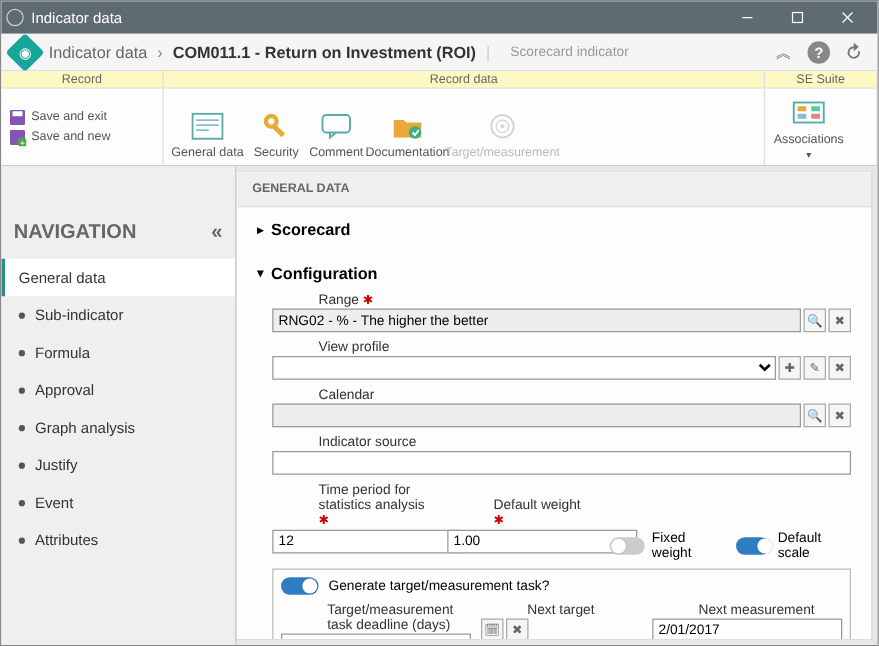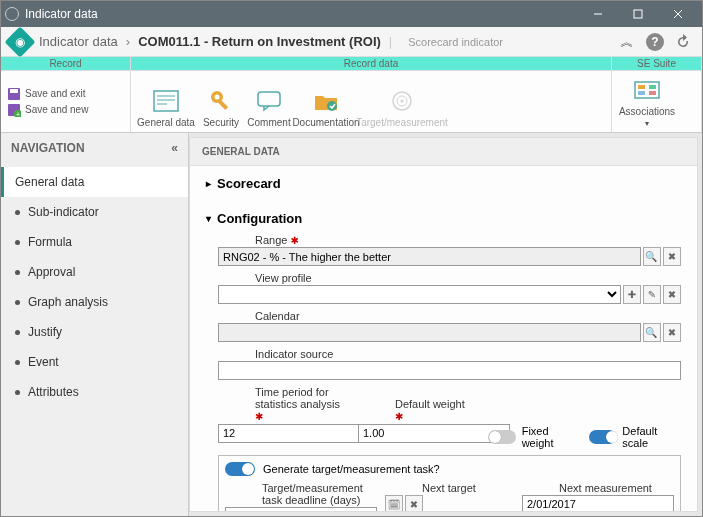--- a/index.html
+++ b/index.html
@@ -14,38 +14,38 @@
 .header2 { background: #f5f5f5; border-bottom: 1px solid #ddd; height: 30px; display: flex; align-items: center; padding: 0 8px; gap: 8px; font-size: 13px; }
 .app-logo { width: 22px; height: 22px; background: #17a69a; transform: rotate(45deg); border-radius: 3px; display: flex; align-items: center; justify-content: center; }
 .app-logo span { transform: rotate(-45deg); color: #fff; font-size: 12px; }
 .bc-root { color: #666; }
 .chev { color: #888; }
 .bc-title { font-weight: bold; color: #333; }
 .bc-sub { color: #999; margin-left: 8px; font-size: 11px; }
 .header2 .spacer { flex: 1; }
 .hdr-btn { width: 22px; height: 22px; display: flex; align-items: center; justify-content: center; color: #777; cursor: pointer; border-radius: 3px; }
 
-.ribbon-groups { display: flex; background: #5eead4; font-size: 10px; color: #666; border-bottom: 1px solid #ddd; }
+.ribbon-groups { display: flex; background: #fef9c3; font-size: 10px; color: #666; border-bottom: 1px solid #ddd; }
 .rg { text-align: center; padding: 1px 0; border-right: 1px solid #ddd; }
 .rg1 { width: 130px; } .rg2 { flex: 1; } .rg3 { width: 90px; }
 
 .ribbon { display: flex; background: #fdfdfd; border-bottom: 1px solid #ccc; height: 62px; }
 .ribbon-section { display: flex; border-right: 1px solid #ddd; padding: 2px 4px; }
 .rbtn-big { display: flex; flex-direction: column; align-items: center; justify-content: flex-end; width: 48px; font-size: 10px; color: #555; cursor: pointer; padding-bottom: 2px; gap: 2px; }
 .rbtn-big.disabled { color: #bbb; }
 .rbtn-big .ico { width: 28px; height: 28px; display: flex; align-items: center; justify-content: center; }
 .save-col { display: flex; flex-direction: column; width: 44px; align-items: center; justify-content: flex-end; gap: 2px; font-size: 10px; color: #555; cursor: pointer; padding-bottom: 2px; }
 .save-col .ico { width: 28px; height: 28px; }
 .save-side { display: flex; flex-direction: column; justify-content: center; gap: 2px; padding-left: 2px; }
 .save-side .mini { display: flex; align-items: center; gap: 4px; font-size: 10px; color: #555; cursor: pointer; }
 .save-side .mini .mico { width: 14px; height: 14px; }
 
 .body-area { flex: 1; display: flex; background: #e7e7e7; overflow: hidden; }
 .nav-panel { width: 188px; background: #efefef; border-right: 1px solid #ccc; display: flex; flex-direction: column; }
-.nav-head { font-size: 12px; font-weight: bold; color: #666; padding: 8px 10px; display: flex; align-items: center; justify-content: space-between; }
+.nav-head { font-size: 16px; font-weight: bold; color: #666; padding: 8px 10px; display: flex; align-items: center; justify-content: space-between; margin-top: 36px; }
 .nav-head .collapse { font-weight: bold; cursor: pointer; }
 .nav-list { padding: 4px 0; }
 .nav-item { display: flex; align-items: center; gap: 8px; font-size: 12px; color: #333; padding: 8px 14px; cursor: pointer; position: relative; }
 .nav-item.active { background: #fff; }
 .nav-item.active::before { content: ""; position: absolute; left: 0; top: 0; bottom: 0; width: 3px; background: #2b8c87; }
 .bullet { width: 5px; height: 5px; background: #555; border-radius: 50%; }
 
 .content { flex: 1; background: #fdfdfd; overflow-y: auto; position: relative; margin: 4px 4px 4px 0; border: 1px solid #ddd; }
 .content::-webkit-scrollbar { width: 10px; } .content::-webkit-scrollbar-thumb { background: #bbb; border-radius: 5px; }
 .content-head { font-size: 10px; font-weight: bold; color: #666; padding: 8px 12px; background: #efefef; border-bottom: 1px solid #ddd; }

